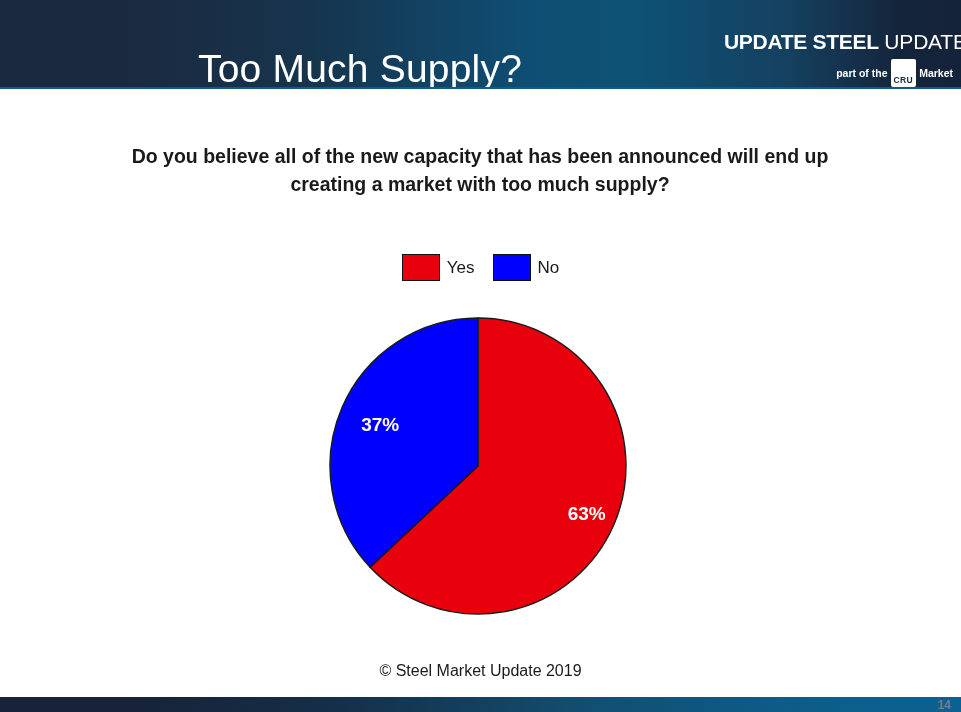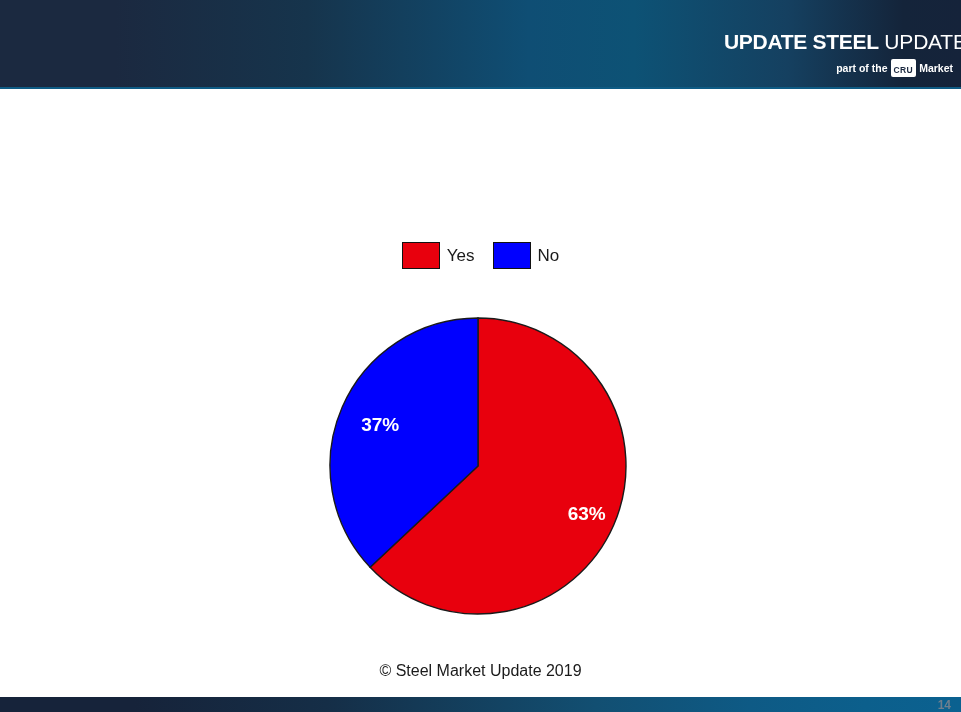--- a/index.html
+++ b/index.html
@@ -112,21 +112,21 @@
     text-align: center;
   }
   #cru-badge {
     display: inline-block;
     vertical-align: middle;
     background: #ffffff;
     color: #1b2940;
     font-size: 8.5px;
     font-weight: bold;
     letter-spacing: 0.4px;
-    padding: 6px 3px 1px 3px;
+    padding: 16px 3px 1px 3px;
     border-radius: 2px;
     margin: 0 3px;
     line-height: 11px;
   }
 
   
   #question {
     position: absolute;
     left: 120px;
     top: 142px;
@@ -144,21 +144,21 @@
     left: 0px;
     top: 242px;
     width: 961px;
     text-align: center;
     line-height: 26px;
     white-space: nowrap;
   }
   .legend-entry {
     display: inline-block;
     vertical-align: middle;
-    margin: 0 9px;
+    margin: 12px 9px;
     white-space: nowrap;
   }
   .legend-swatch {
     display: inline-block;
     vertical-align: middle;
     width: 36px;
     height: 25px;
     border: 1px solid #111111;
     margin-right: 7px;
   }
@@ -226,20 +226,21 @@
     line-height: 13px;
     margin-left: 10px;
   }
 </style>
 </head>
 <body>
 
 <div id="slide">
 
   <div id="header">
+    <h1 id="slide-title">Too Much Supply?</h1>
 
     <div id="logo">
       <svg id="logo-arc" viewBox="0 0 74 74">
         <defs>
           <linearGradient id="arcgrad" x1="0.45" y1="0" x2="0.2" y2="1">
             <stop offset="0%" stop-color="#F59A2E"></stop>
             <stop offset="40%" stop-color="#EE7A22"></stop>
             <stop offset="100%" stop-color="#D6301A"></stop>
           </linearGradient>
         </defs>
@@ -251,20 +252,21 @@
       </div>
 
       <div id="logo-sub">
         <span class="ls-text">part of the</span><span id="cru-badge">CRU</span><span class="ls-text">Market</span>
       </div>
     </div>
 
     <div id="header-underline"></div>
   </div>
 
+  <div id="question">Do you believe all of the new capacity that has been announced will end up creating a market with too much supply?</div>
 
   <div id="legend">
     <span class="legend-entry">
       <span class="legend-swatch" style="background:#E8000D"></span><span class="legend-label">Yes</span>
     </span><span class="legend-entry">
       <span class="legend-swatch" style="background:#0000FF"></span><span class="legend-label">No</span>
     </span>
   </div>
 
   <div id="pie-wrap">

